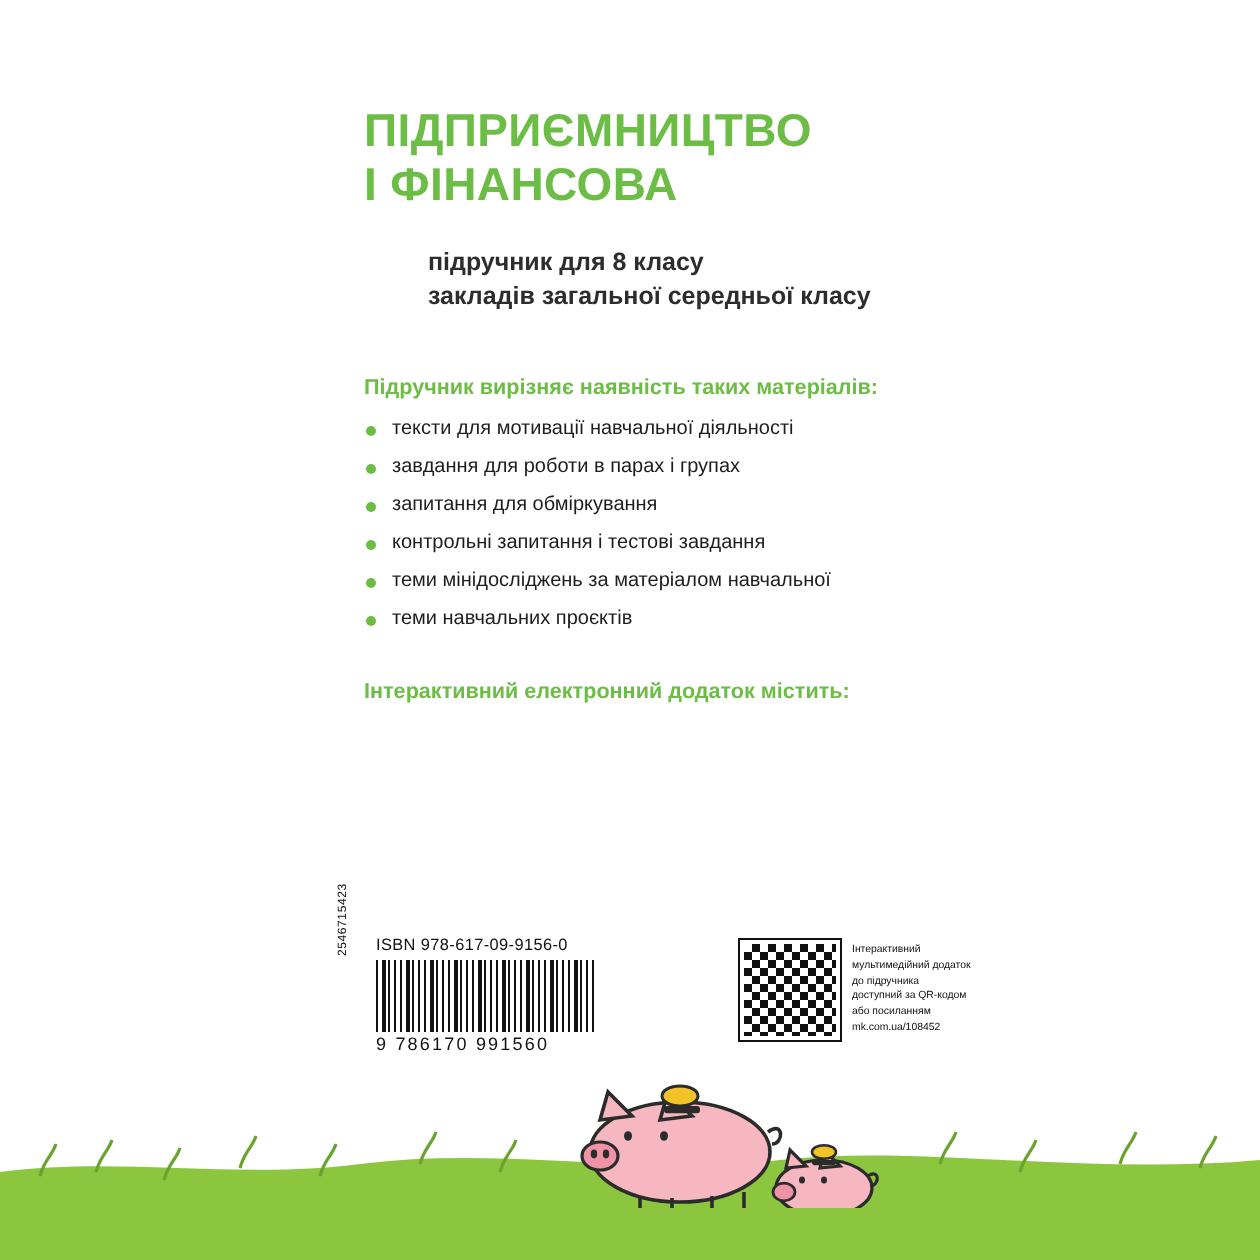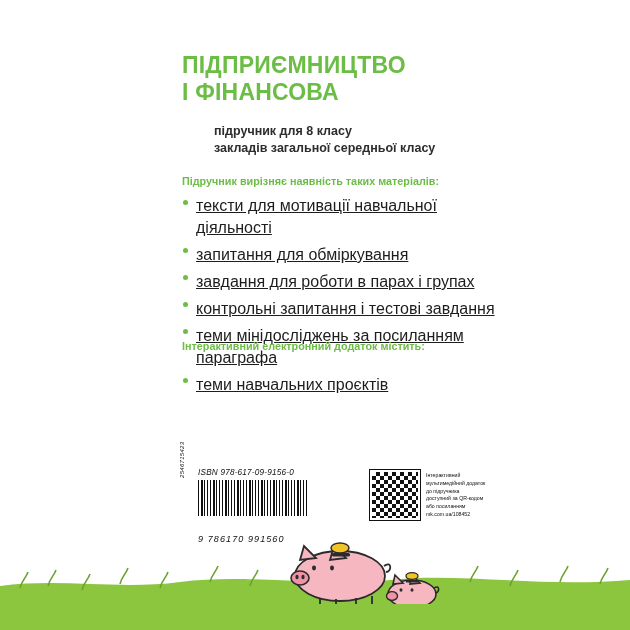--- a/index.html
+++ b/index.html
@@ -61,47 +61,45 @@
     margin-bottom: 8px;
   }
   .bullet-list {
     list-style: none;
     margin: 0;
     padding: 0;
   }
   .bullet-list li {
     position: relative;
     padding-left: 14px;
-    font-size: 16px;
+    font-size: 10px;
     color: #1d1d1d;
     line-height: 1.35;
     margin-bottom: 5.5px;
-    text-decoration: underline;
   }
   .bullet-list li::before {
     content: "";
     position: absolute;
     left: 1px;
     top: 4.5px;
     width: 5px;
     height: 5px;
     border-radius: 50%;
     background: #6cbd45;
   }
 
-  #section-materials { top: 175px; }
+  #section-materials { top: 188px; }
   #section-digital   { top: 340px; }
 
   
   .barcode-block {
     position: absolute;
-    left: 188px;
+    left: 178px;
     top: 468px;
     width: 120px;
-    font-style: italic;
   }
   .isbn-text {
     font-size: 8.2px;
     color: #111;
     letter-spacing: 0.2px;
     margin-bottom: 3px;
     padding-left: 10px;
   }
   .barcode-rot {
     position: absolute;
@@ -124,21 +122,21 @@
         #111 3px, #111 5px, #fff 5px, #fff 6px,
         #111 6px, #111 7px, #fff 7px, #fff 9px,
         #111 9px, #111 10px, #fff 10px, #fff 12px);
   }
   .barcode-digits {
     margin-left: 10px;
     width: 110px;
     font-size: 9px;
     letter-spacing: 1.1px;
     color: #111;
-    margin-top: 18px;
+    margin-top: 1px;
   }
 
   
   .qr-block {
     position: absolute;
     left: 370px;
     top: 470px;
     display: flex;
     gap: 6px;
   }
@@ -191,24 +189,24 @@
 
   <div class="subtitle">
     <div>підручник для 8 класу</div>
     <div>закладів загальної середньої класу</div>
   </div>
 
   <div class="section" id="section-materials">
     <div class="section-head">Підручник вирізняє наявність таких матеріалів:</div>
     <ul class="bullet-list">
       <li>тексти для мотивації навчальної діяльності</li>
+      <li>завдання для роботи в парах і групах</li>
       <li>запитання для обміркування</li>
-      <li>завдання для роботи в парах і групах</li>
       <li>контрольні запитання і тестові завдання</li>
-      <li>теми мінідосліджень за посиланням параграфа</li>
+      <li>теми мінідосліджень за матеріалом навчальної</li>
       <li>теми навчальних проєктів</li>
     </ul>
   </div>
 
   <div class="section" id="section-digital">
     <div class="section-head">Інтерактивний електронний додаток містить:</div>
   </div>
 
   <div class="barcode-block">
     <div class="barcode-rot">2546715423</div>

